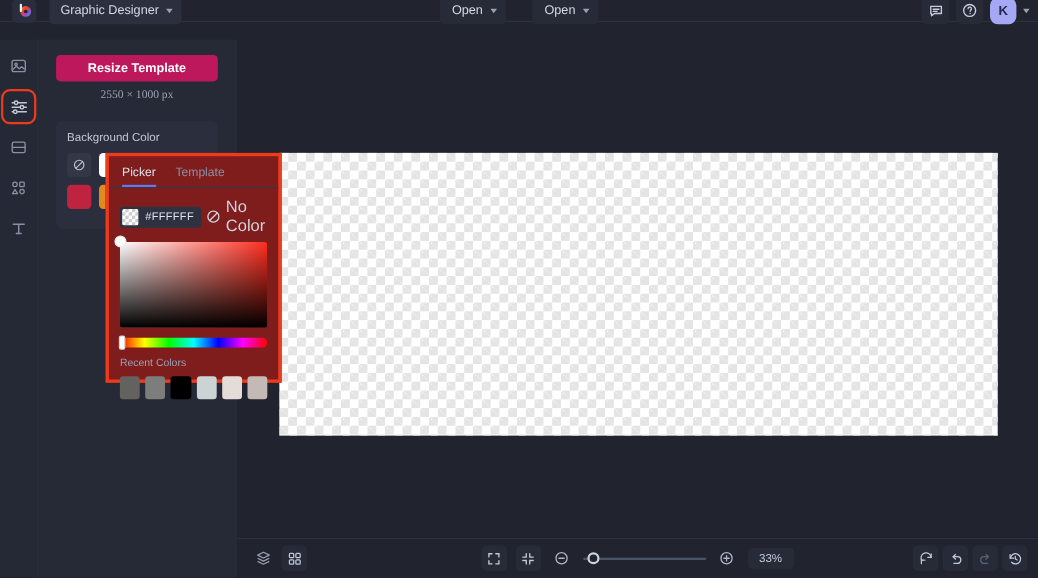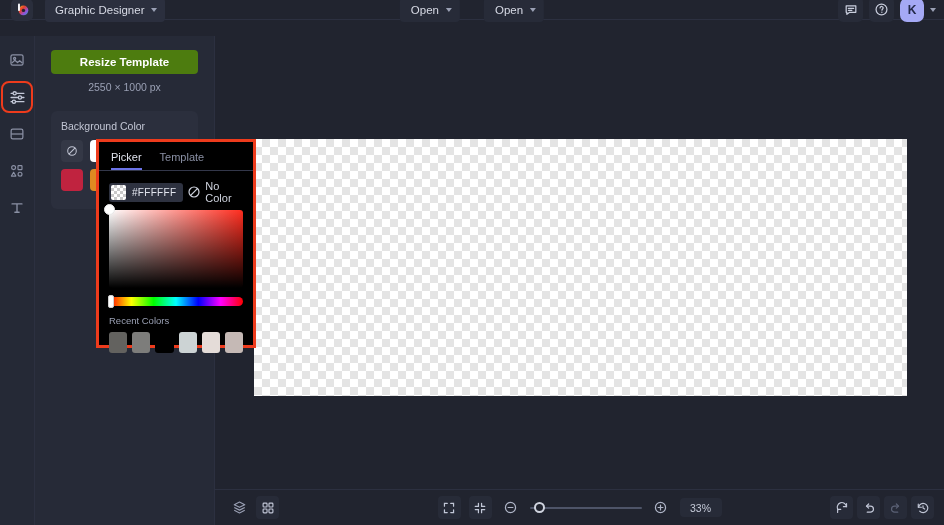--- a/index.html
+++ b/index.html
@@ -68,39 +68,39 @@
     position: absolute; left: 35px; top: 36px; width: 180px; height: 489px;
     background: #262a37; border-right: 1px solid #2c3040;
   }
   .panel-head {
     display: flex; align-items: center; justify-content: space-between;
     padding: 14px 16px 0 16px;
   }
   .panel-title { color: #eceef5; font-size: 13.5px; font-weight: bold; }
   .resize-btn {
     margin: 14px 16px 0 16px; height: 24px; border-radius: 4px;
-    background: #4d7c0f; color: #ffffff; font-size: 11.5px; font-weight: bold;
+    background: #be185d; color: #ffffff; font-size: 11.5px; font-weight: bold;
     display: flex; align-items: center; justify-content: center;
   }
-  .dims { text-align: center; color: #9aa0b4; font-size: 10.5px; margin-top: 7px; }
+  .dims { text-align: center; color: #9aa0b4; font-size: 10.5px; margin-top: 7px; font-family: Liberation Serif, serif; }
   .bg-card {
     margin: 18px 16px 0 16px; background: #2b2f3d; border-radius: 6px;
     padding: 9px 10px 11px 10px;
   }
   .bg-label { color: #c2c6d4; font-size: 10.5px; margin-bottom: 8px; }
   .sw-row { display: flex; gap: 7px; margin-bottom: 7px; }
   .sw { width: 22px; height: 22px; border-radius: 4px; }
   .sw.nocolor {
     background: #343846; display: flex; align-items: center; justify-content: center;
   }
 
   
   .picker {
     position: absolute; left: 96px; top: 139px; width: 160px; height: 209px;
-    background: #000000; border: 3px solid #ee3b1c; z-index: 50;
+    background: #7f1d1d; border: 3px solid #ee3b1c; z-index: 50;
   }
   .pk-tabs { display: flex; gap: 18px; padding: 9px 12px 0 12px; }
   .pk-tab { font-size: 11px; color: #8a90a4; padding-bottom: 5px; }
   .pk-tab.active { color: #dfe2ec; border-bottom: 2px solid #6c74e8; }
   .pk-sep { height: 1px; background: #33374a; margin: 0 0 0 0; }
   .pk-hexrow { display: flex; align-items: center; gap: 4px; padding: 9px 10px 0 10px; }
   .hexfield {
     display: flex; align-items: center; gap: 6px; height: 19px;
     background: #2e3240; border-radius: 3px; padding: 0 7px 0 2px;
   }
@@ -109,21 +109,21 @@
     background-image:
       linear-gradient(45deg, #c9c9c9 25%, transparent 25%, transparent 75%, #c9c9c9 75%),
       linear-gradient(45deg, #c9c9c9 25%, #ffffff 25%, #ffffff 75%, #c9c9c9 75%);
     background-size: 6px 6px; background-position: 0 0, 3px 3px;
   }
   .hextext { color: #e2e5ee; font-size: 10px; letter-spacing: .3px; }
   .nocolor-btn { display: flex; align-items: center; gap: 4px; }
   .nocolor-ic {
     width: 14px; height: 14px; border-radius: 50%;
   }
-  .nocolor-tx { color: #cfd3de; font-size: 11px; }
+  .nocolor-tx { color: #cfd3de; font-size: 15px; }
   .sv-area {
     position: relative; margin: 6px 10px 0 10px; height: 78px; border-radius: 3px;
     background:
       linear-gradient(to top, #000000, rgba(0,0,0,0)),
       linear-gradient(to right, #ffffff, #ff2d1f);
   }
   .sv-handle {
     position: absolute; left: -5px; top: -6px; width: 11px; height: 11px;
     border-radius: 50%; background: #ffffff; border: 1.5px solid #e8e8e8;
   }

